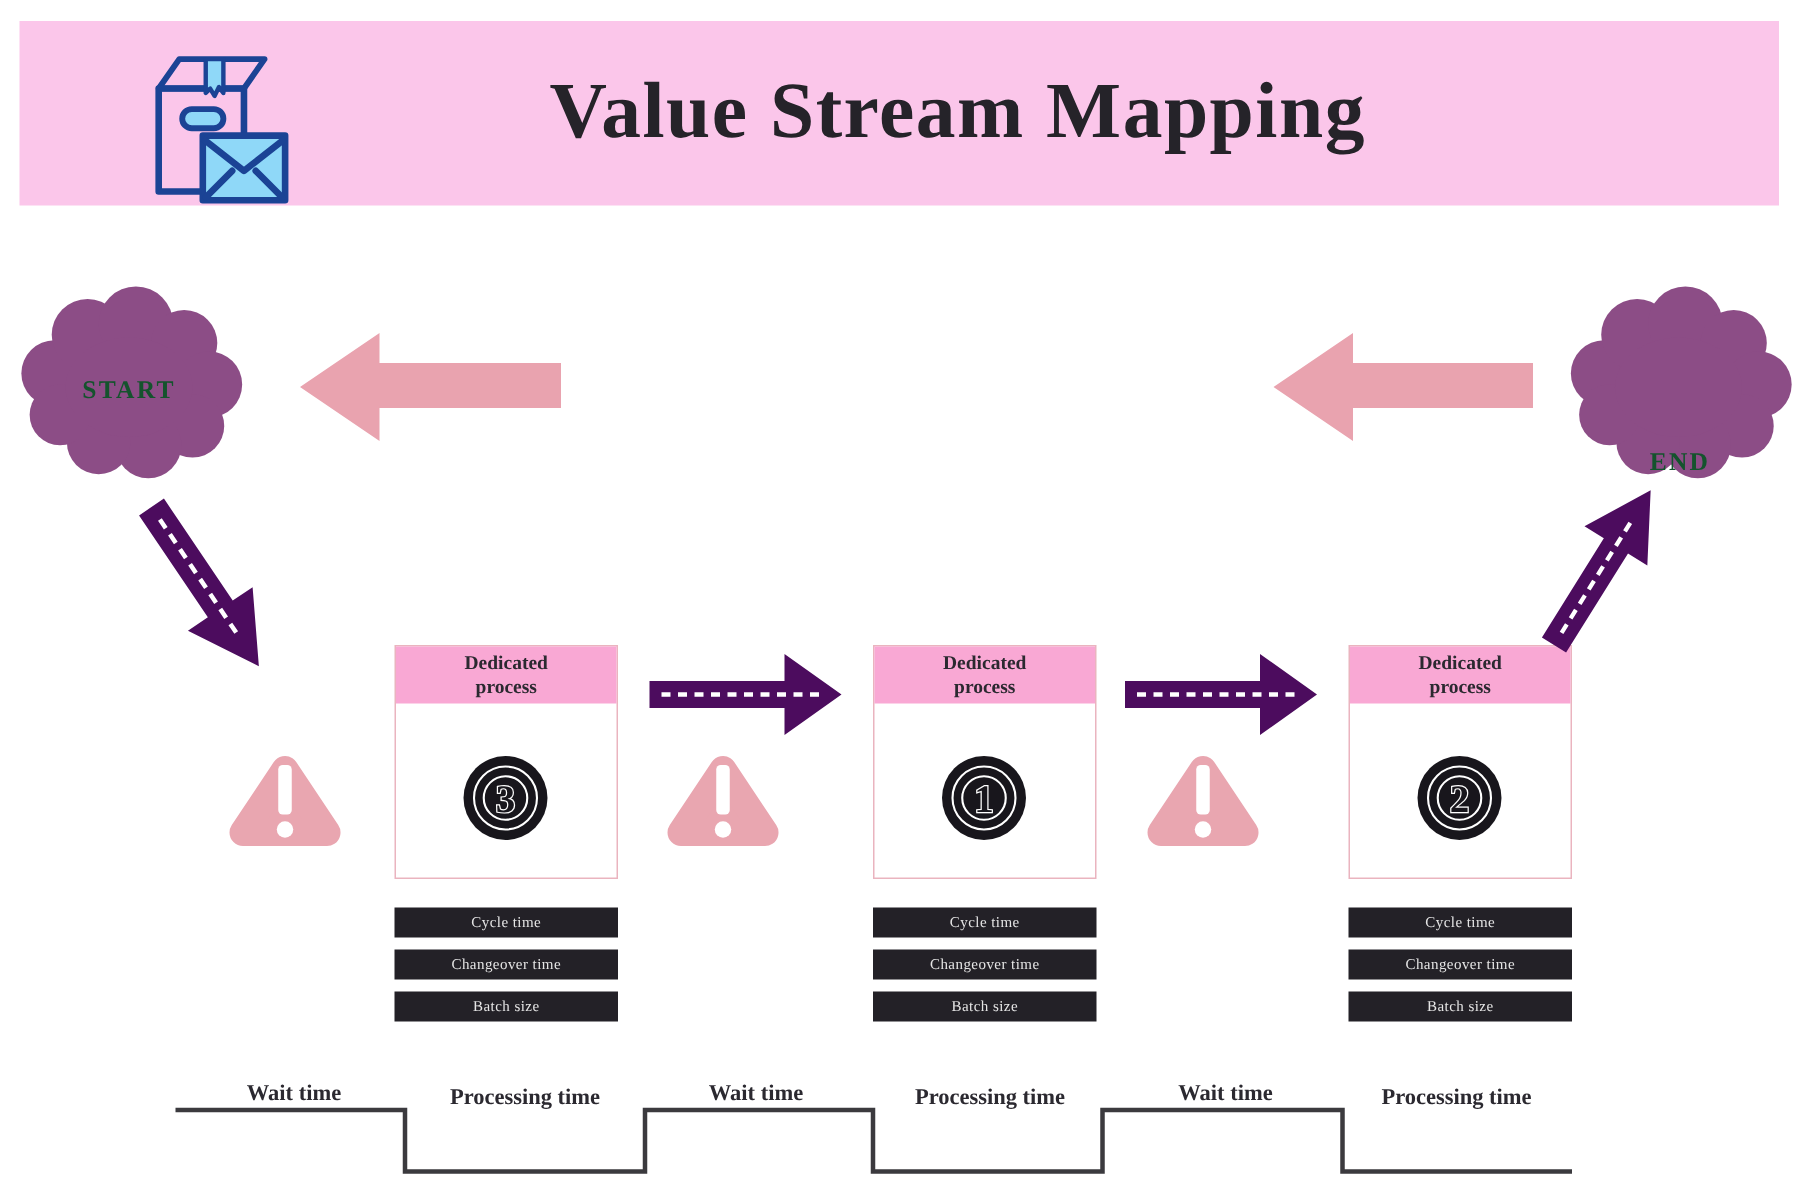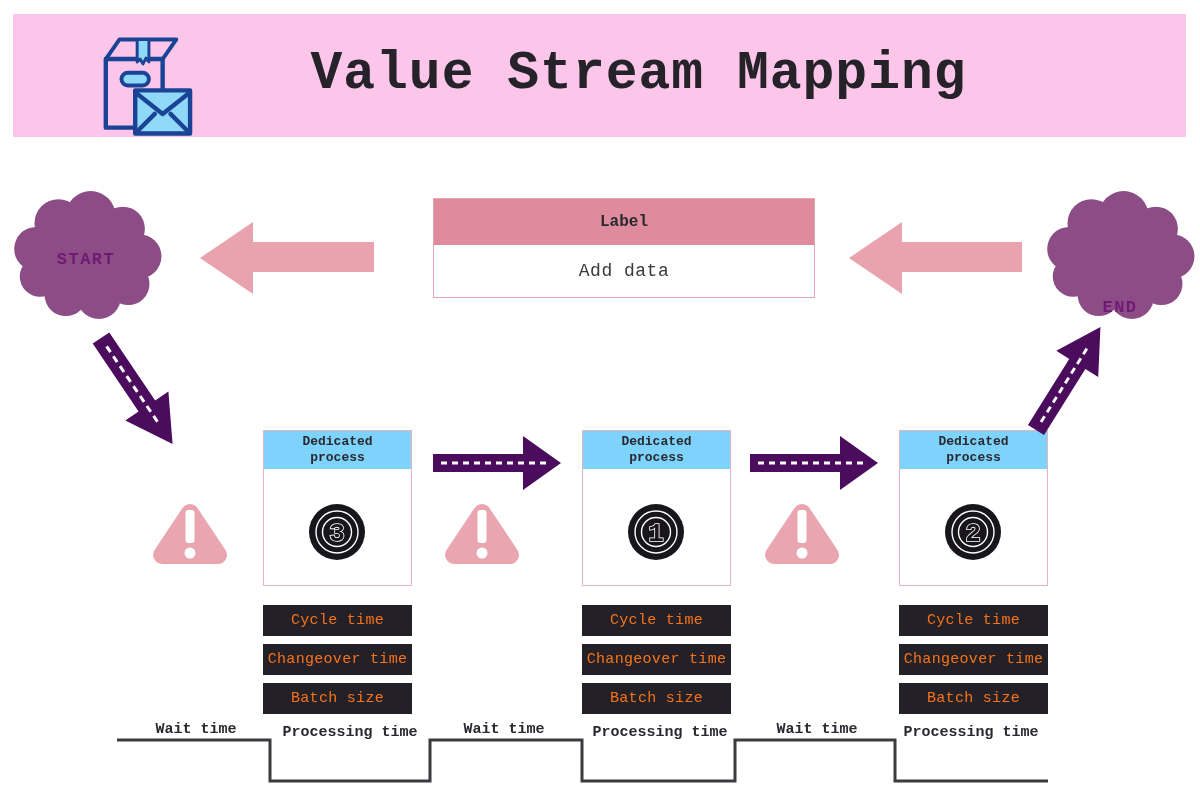--- a/index.html
+++ b/index.html
@@ -1,30 +1,30 @@
 <!DOCTYPE html>
 <html><head>
 <meta charset="utf-8">
 <style>
   html,body{margin:0;padding:0;background:#ffffff;}
   .canvas{
     position:relative;width:1200px;height:794px;overflow:hidden;background:#ffffff;
-    font-family:Liberation Mono, monospace;
+    font-family:Liberation Serif, serif;
   }
   
   .banner{position:absolute;left:13px;top:14px;width:1173px;height:123px;background:#fbc6ea;}
   .banner-icon{position:absolute;left:83px;top:19px;width:98px;height:104px;}
   .banner-title{
     position:absolute;left:0;right:0;top:50%;transform:translateY(-53%);
     text-align:center;padding-left:78px;
     font-size:53px;font-weight:800;color:#252329;letter-spacing:1px;white-space:nowrap;
   }
   
   .cloud-label{
-    position:absolute;width:140px;text-align:center;color:#701a75;
+    position:absolute;width:140px;text-align:center;color:#14532d;
     font-size:17px;font-weight:bold;letter-spacing:1.5px;z-index:3;
   }
   .cloud-label.start{left:16px;top:250px;}
   .cloud-label.end{left:1050px;top:250px;margin-top:48px;}
   
   .label-box{
     position:absolute;left:433px;top:198px;width:382px;height:100px;
     background:#ffffff;border:1px solid #e5a5b1;box-sizing:border-box;z-index:1;
   }
   .label-box .head{
@@ -34,32 +34,32 @@
   .label-box .body{
     height:52px;display:flex;align-items:center;justify-content:center;
     font-size:18px;color:#39393b;letter-spacing:0.5px;
   }
   
   .process{
     position:absolute;top:430px;width:149px;height:156px;background:#ffffff;
     border:1px solid #eab4bf;box-sizing:border-box;z-index:1;
   }
   .process .head{
-    height:38px;background:#7dd3fc;display:flex;align-items:center;justify-content:center;
+    height:38px;background:#f9a8d4;display:flex;align-items:center;justify-content:center;
     text-align:center;font-size:13px;line-height:16px;font-weight:bold;color:#2b2930;
     padding:0 28px;box-sizing:border-box;
   }
   .p1{left:263px;} .p2{left:582px;} .p3{left:899px;}
   
   .metrics{position:absolute;width:149px;z-index:1;}
   .m1{left:263px;top:605px;} .m2{left:582px;top:605px;} .m3{left:899px;top:605px;}
   .metric{
-    height:31px;margin-bottom:8px;background:#232127;color:#f97316;
+    height:20px;margin-bottom:8px;background:#232127;color:#e5e5e5;
     display:flex;align-items:center;justify-content:center;
-    font-size:15px;letter-spacing:0.3px;
+    font-size:10px;letter-spacing:0.3px;
   }
   
   .tl-label{
     position:absolute;text-align:center;font-size:15px;font-weight:bold;color:#2b2930;z-index:3;
   }
   .wait{width:120px;top:721px;}
   .proc{width:150px;top:724px;}
   .w1{left:136px;} .w2{left:444px;} .w3{left:757px;}
   .pr1{left:275px;} .pr2{left:585px;} .pr3{left:896px;}
   
@@ -76,24 +76,20 @@
       <rect x="10" y="26" width="58" height="70" fill="none" stroke="#1b4395" stroke-width="4.5" stroke-linejoin="round"></rect>
       <path d="M42,6 L54,6 L54,29 L51,25 L48,31 L45,26 L42,29 Z" fill="#8fd8f8" stroke="#1b4395" stroke-width="3" stroke-linejoin="round"></path>
       <rect x="26" y="40" width="28" height="13" rx="6.5" fill="#8fd8f8" stroke="#1b4395" stroke-width="4"></rect>
       <rect x="40" y="58" width="56" height="44" fill="#8fd8f8" stroke="#1b4395" stroke-width="4.5" stroke-linejoin="round"></rect>
       <path d="M40,60 L68,82 L96,60" fill="none" stroke="#1b4395" stroke-width="4.5" stroke-linejoin="round"></path>
       <path d="M42,100 L60,82 M94,100 L76,82" fill="none" stroke="#1b4395" stroke-width="4.5" stroke-linecap="round"></path>
     </svg>
     <div class="banner-title">Value Stream Mapping</div>
   </div>
 
-  <div class="label-box">
-    <div class="head">Label</div>
-    <div class="body">Add data</div>
-  </div>
 
   <div class="cloud-label start">START</div>
   <div class="cloud-label end">END</div>
 
   <div class="process p1">
     <div class="head">Dedicated process</div>
   </div>
   <div class="process p2">
     <div class="head">Dedicated process</div>
   </div>

